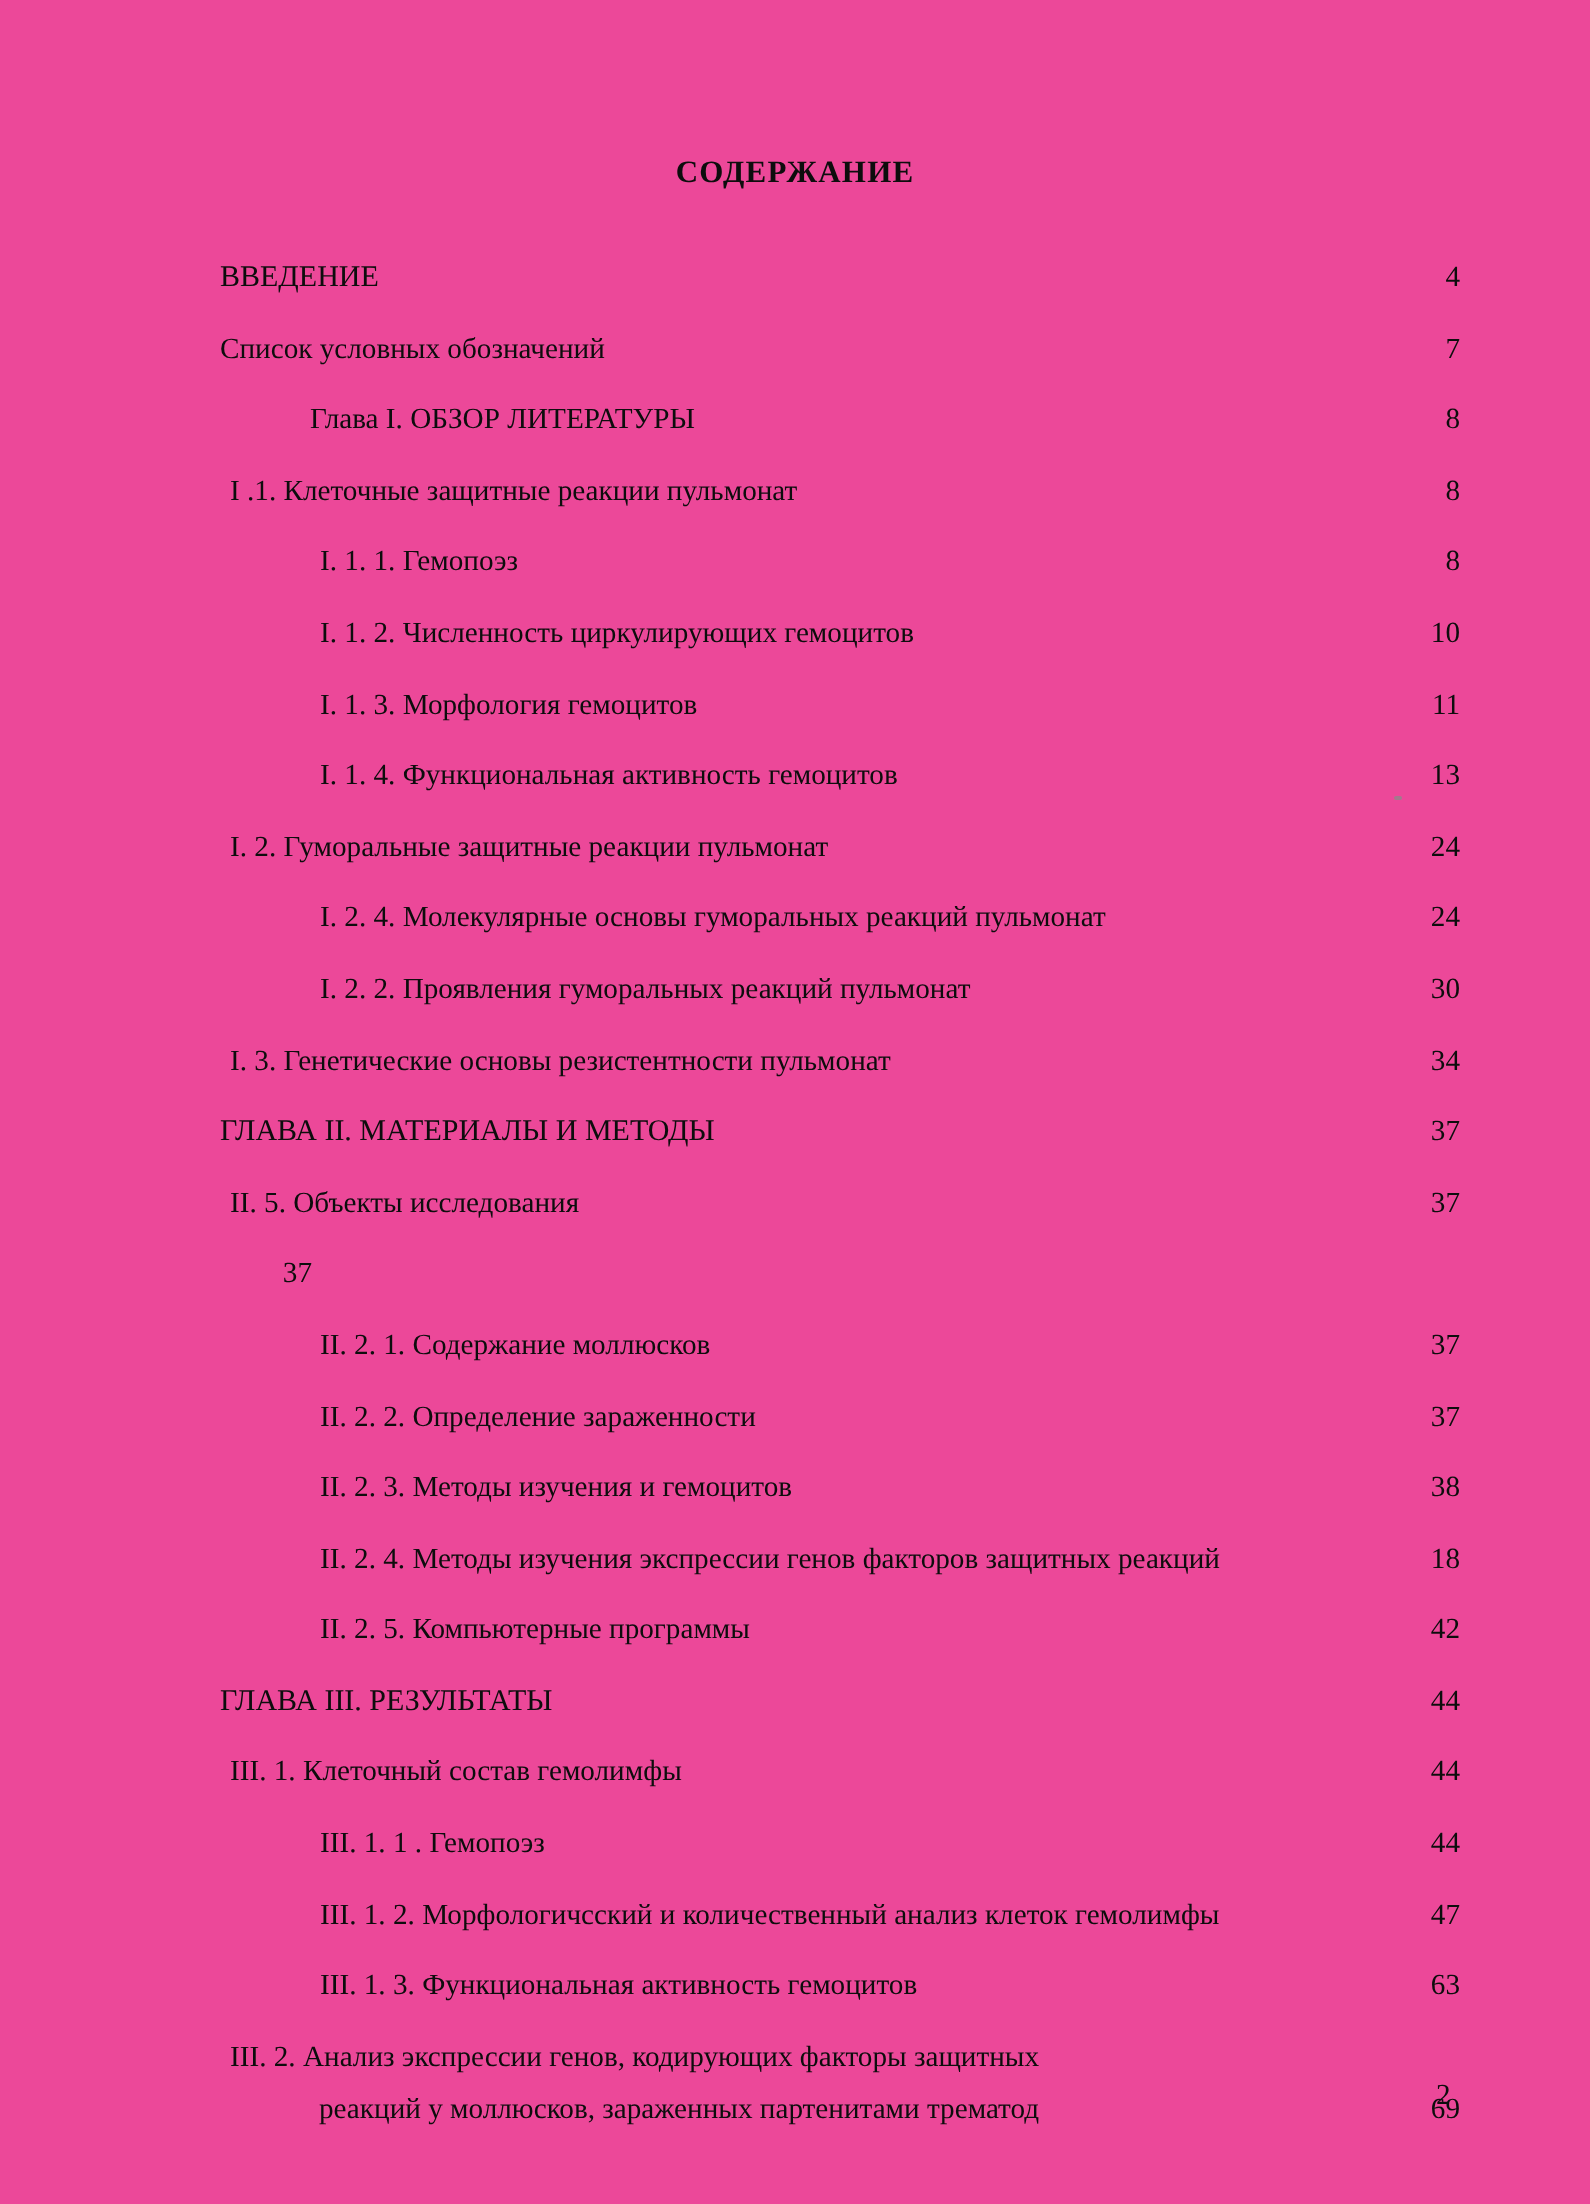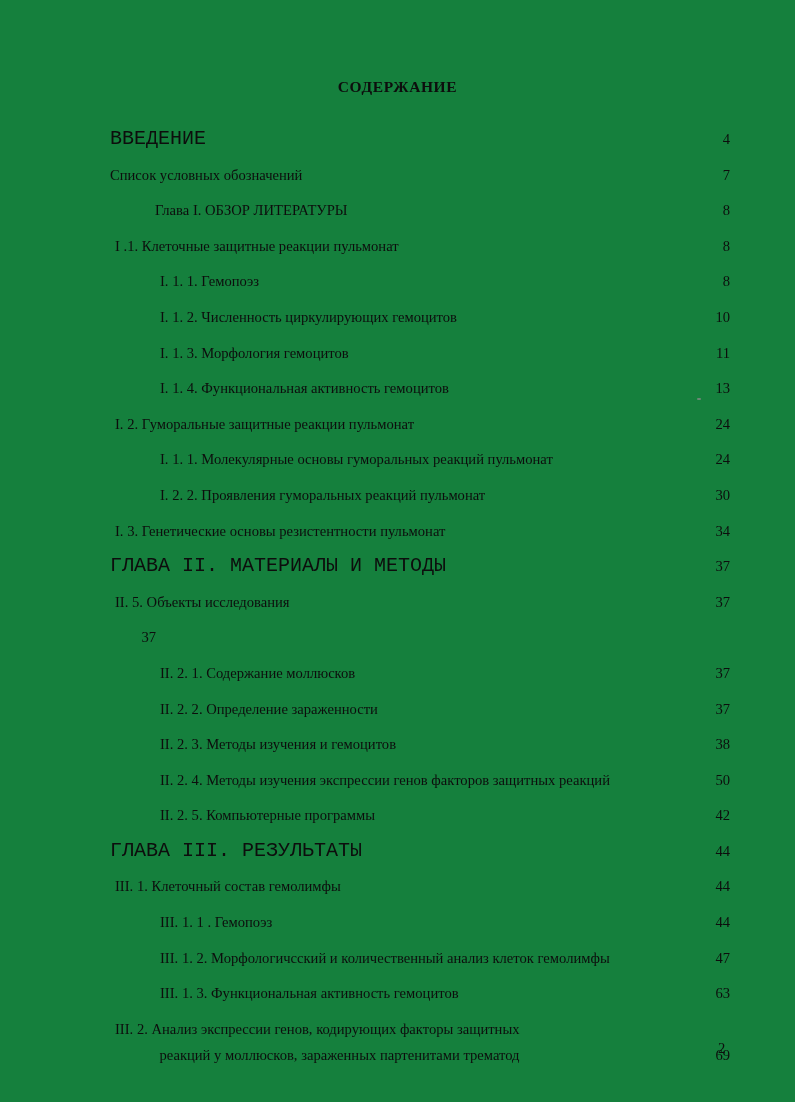--- a/index.html
+++ b/index.html
@@ -11,21 +11,21 @@
   body {
     font-family: "Liberation Serif", "DejaVu Serif", serif;
     color: #0d0d0d;
     -webkit-font-smoothing: antialiased;
   }
   .page {
     position: relative;
     width: 795px;
     height: 1102px;
     margin: 0 auto;
-    background: #15803d;
+    background: #ec4899;
     overflow: hidden;
   }
 
   
   .doc-title {
     position: absolute;
     top: 78px;
     left: 0;
     width: 795px;
     text-align: center;
@@ -65,21 +65,21 @@
   
   .toc-row.wrap .toc-page { align-self: flex-end; }
 
   
   .ind-0  { padding-left: 0px; }
   .ind-1  { padding-left: 5px; text-align: right; }
   .ind-ch { padding-left: 45px; }
   .ind-2  { padding-left: 50px; }
 
   
-  .caps { font-size: 20px; font-family: Liberation Mono, monospace; }
+  .caps { font-size: 15px; }
 
   
   .folio {
     position: absolute;
     left: 718px;
     top: 1040px;
     font-size: 14.6px;
   }
 
   
@@ -132,21 +132,21 @@
       </div>
       <div class="toc-row">
         <div class="toc-label ind-2">I. 1. 4. Функциональная активность гемоцитов</div>
         <div class="toc-page">13</div>
       </div>
       <div class="toc-row">
         <div class="toc-label ind-1">I. 2. Гуморальные защитные реакции пульмонат</div>
         <div class="toc-page">24</div>
       </div>
       <div class="toc-row">
-        <div class="toc-label ind-2">I. 1. 1. Молекулярные основы гуморальных реакций пульмонат</div>
+        <div class="toc-label ind-2">I. 2. 4. Молекулярные основы гуморальных реакций пульмонат</div>
         <div class="toc-page">24</div>
       </div>
       <div class="toc-row">
         <div class="toc-label ind-2">I. 2. 2. Проявления гуморальных реакций пульмонат</div>
         <div class="toc-page">30</div>
       </div>
       <div class="toc-row">
         <div class="toc-label ind-1">I. 3. Генетические основы резистентности пульмонат</div>
         <div class="toc-page">34</div>
       </div>
@@ -168,21 +168,21 @@
       <div class="toc-row">
         <div class="toc-label ind-2">II. 2. 2. Определение зараженности</div>
         <div class="toc-page">37</div>
       </div>
       <div class="toc-row">
         <div class="toc-label ind-2">II. 2. 3. Методы изучения и гемоцитов</div>
         <div class="toc-page">38</div>
       </div>
       <div class="toc-row">
         <div class="toc-label ind-2">II. 2. 4. Методы изучения экспрессии генов факторов защитных реакций</div>
-        <div class="toc-page">50</div>
+        <div class="toc-page">18</div>
       </div>
       <div class="toc-row">
         <div class="toc-label ind-2">II. 2. 5. Компьютерные программы</div>
         <div class="toc-page">42</div>
       </div>
       <div class="toc-row">
         <div class="toc-label ind-0 caps">ГЛАВА III. РЕЗУЛЬТАТЫ</div>
         <div class="toc-page">44</div>
       </div>
       <div class="toc-row">

